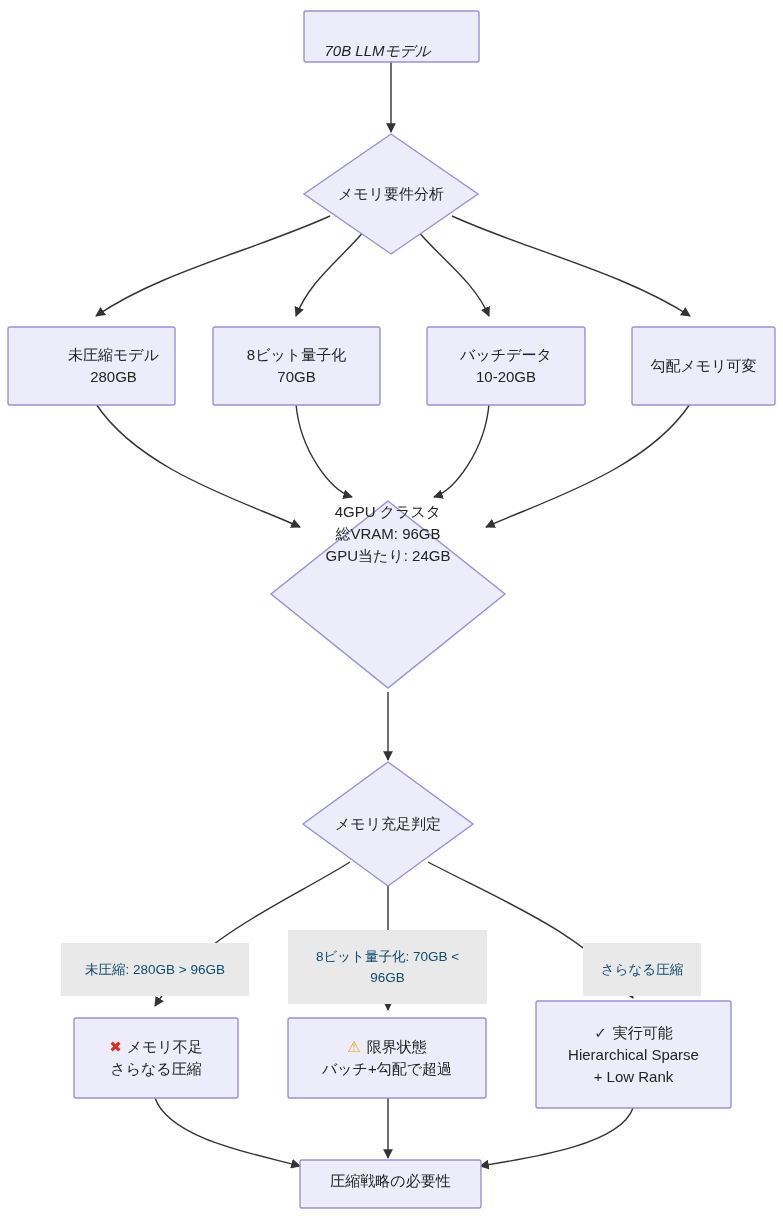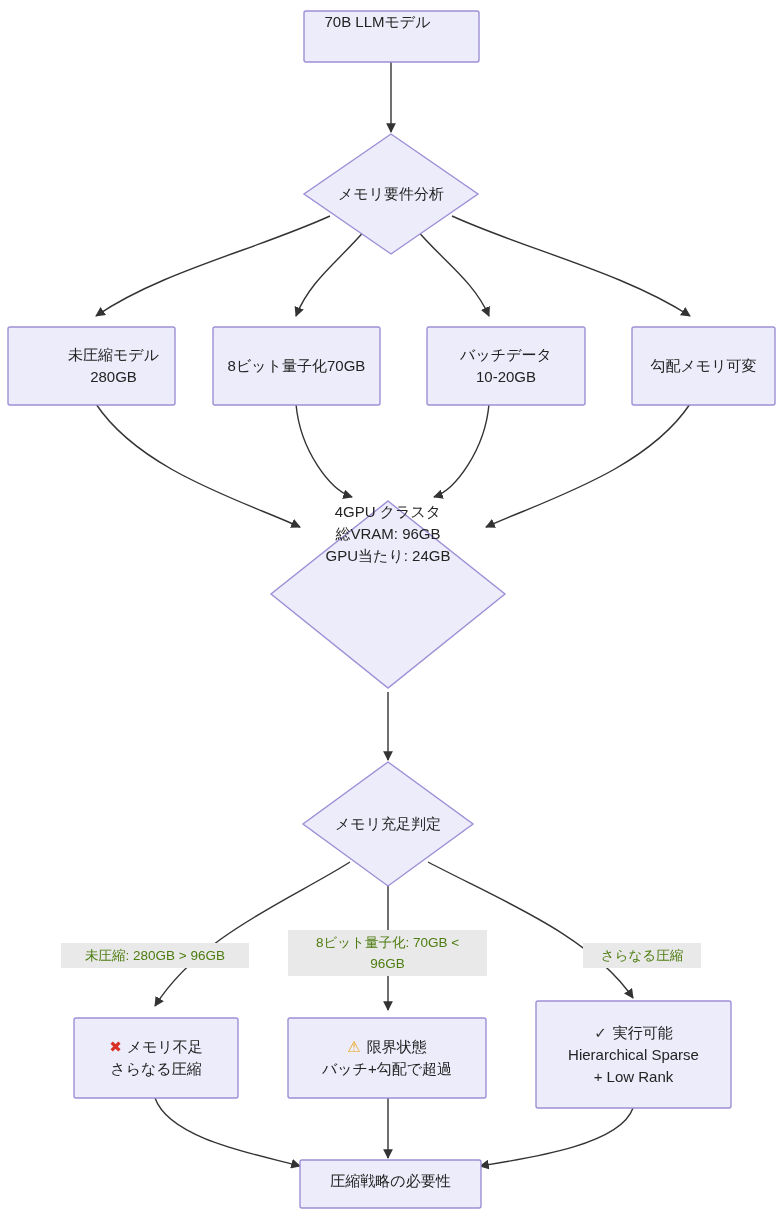--- a/index.html
+++ b/index.html
@@ -27,25 +27,25 @@
     color: #232323;
     font-size: 15px;
     line-height: 22px;
     white-space: nowrap;
     pointer-events: none;
     font-family: "Liberation Sans", "DejaVu Sans", sans-serif;
   }
   .edge-label {
     position: absolute;
     text-align: center;
-    color: #4d7c0f;
+    color: #0c4a6e;
     font-size: 13.5px;
     line-height: 21px;
     background: #e9e9e9;
-    padding: 2px 4px;
+    padding: 16px 4px;
     font-family: "Liberation Sans", "DejaVu Sans", sans-serif;
   }
   .glyph-cross { color: #d93025; font-weight: bold; }
   .glyph-warn  { color: #e9a41a; }
   .glyph-check { color: #333333; }
 </style>
 </head>
 <body>
 
 <svg id="diagram" viewBox="0 0 783 1218" xmlns="http://www.w3.org/2000/svg">
@@ -94,34 +94,34 @@
     <polygon points="388,762 473,824 388,886 303,824"></polygon>
 
     <rect x="74" y="1018" width="164" height="80" rx="2"></rect>
     <rect x="288" y="1018" width="198" height="80" rx="2"></rect>
     <rect x="536" y="1001" width="195" height="107" rx="2"></rect>
 
     <rect x="300" y="1160" width="181" height="48" rx="2"></rect>
   </g>
 </svg>
 
-<div class="node-label" style="left:304px; top:11px; width:147px; height:51px; display:flex; align-items:flex-start; justify-content:center;">
+<div class="node-label" style="left:304px; top:11px; width:147px; height:51px; display:flex; align-items:flex-end; justify-content:center;font-style:italic;">
   <span>70B LLMモデル</span>
 </div>
 
 <div class="node-label" style="left:304px; top:134px; width:174px; height:120px; display:flex; align-items:center; justify-content:center;">
   <span>メモリ要件分析</span>
 </div>
 
 <div class="node-label" style="left:8px; top:327px; width:167px; height:78px; display:flex; flex-direction:column; align-items:center; justify-content:center;padding-left:22px;">
   <span>未圧縮モデル</span>
   <span>280GB</span>
 </div>
 
-<div class="node-label" style="left:213px; top:327px; width:167px; height:78px; display:flex; align-items:center; justify-content:center;">
+<div class="node-label" style="left:213px; top:327px; width:167px; height:78px; display:flex; flex-direction:column; align-items:center; justify-content:center;">
   <span>8ビット量子化</span>
   <span>70GB</span>
 </div>
 
 <div class="node-label" style="left:427px; top:327px; width:158px; height:78px; display:flex; flex-direction:column; align-items:center; justify-content:center;">
   <span>バッチデータ</span>
   <span>10-20GB</span>
 </div>
 
 <div class="node-label" style="left:632px; top:327px; width:143px; height:78px; display:flex; flex-direction:row; align-items:center; justify-content:center;">

